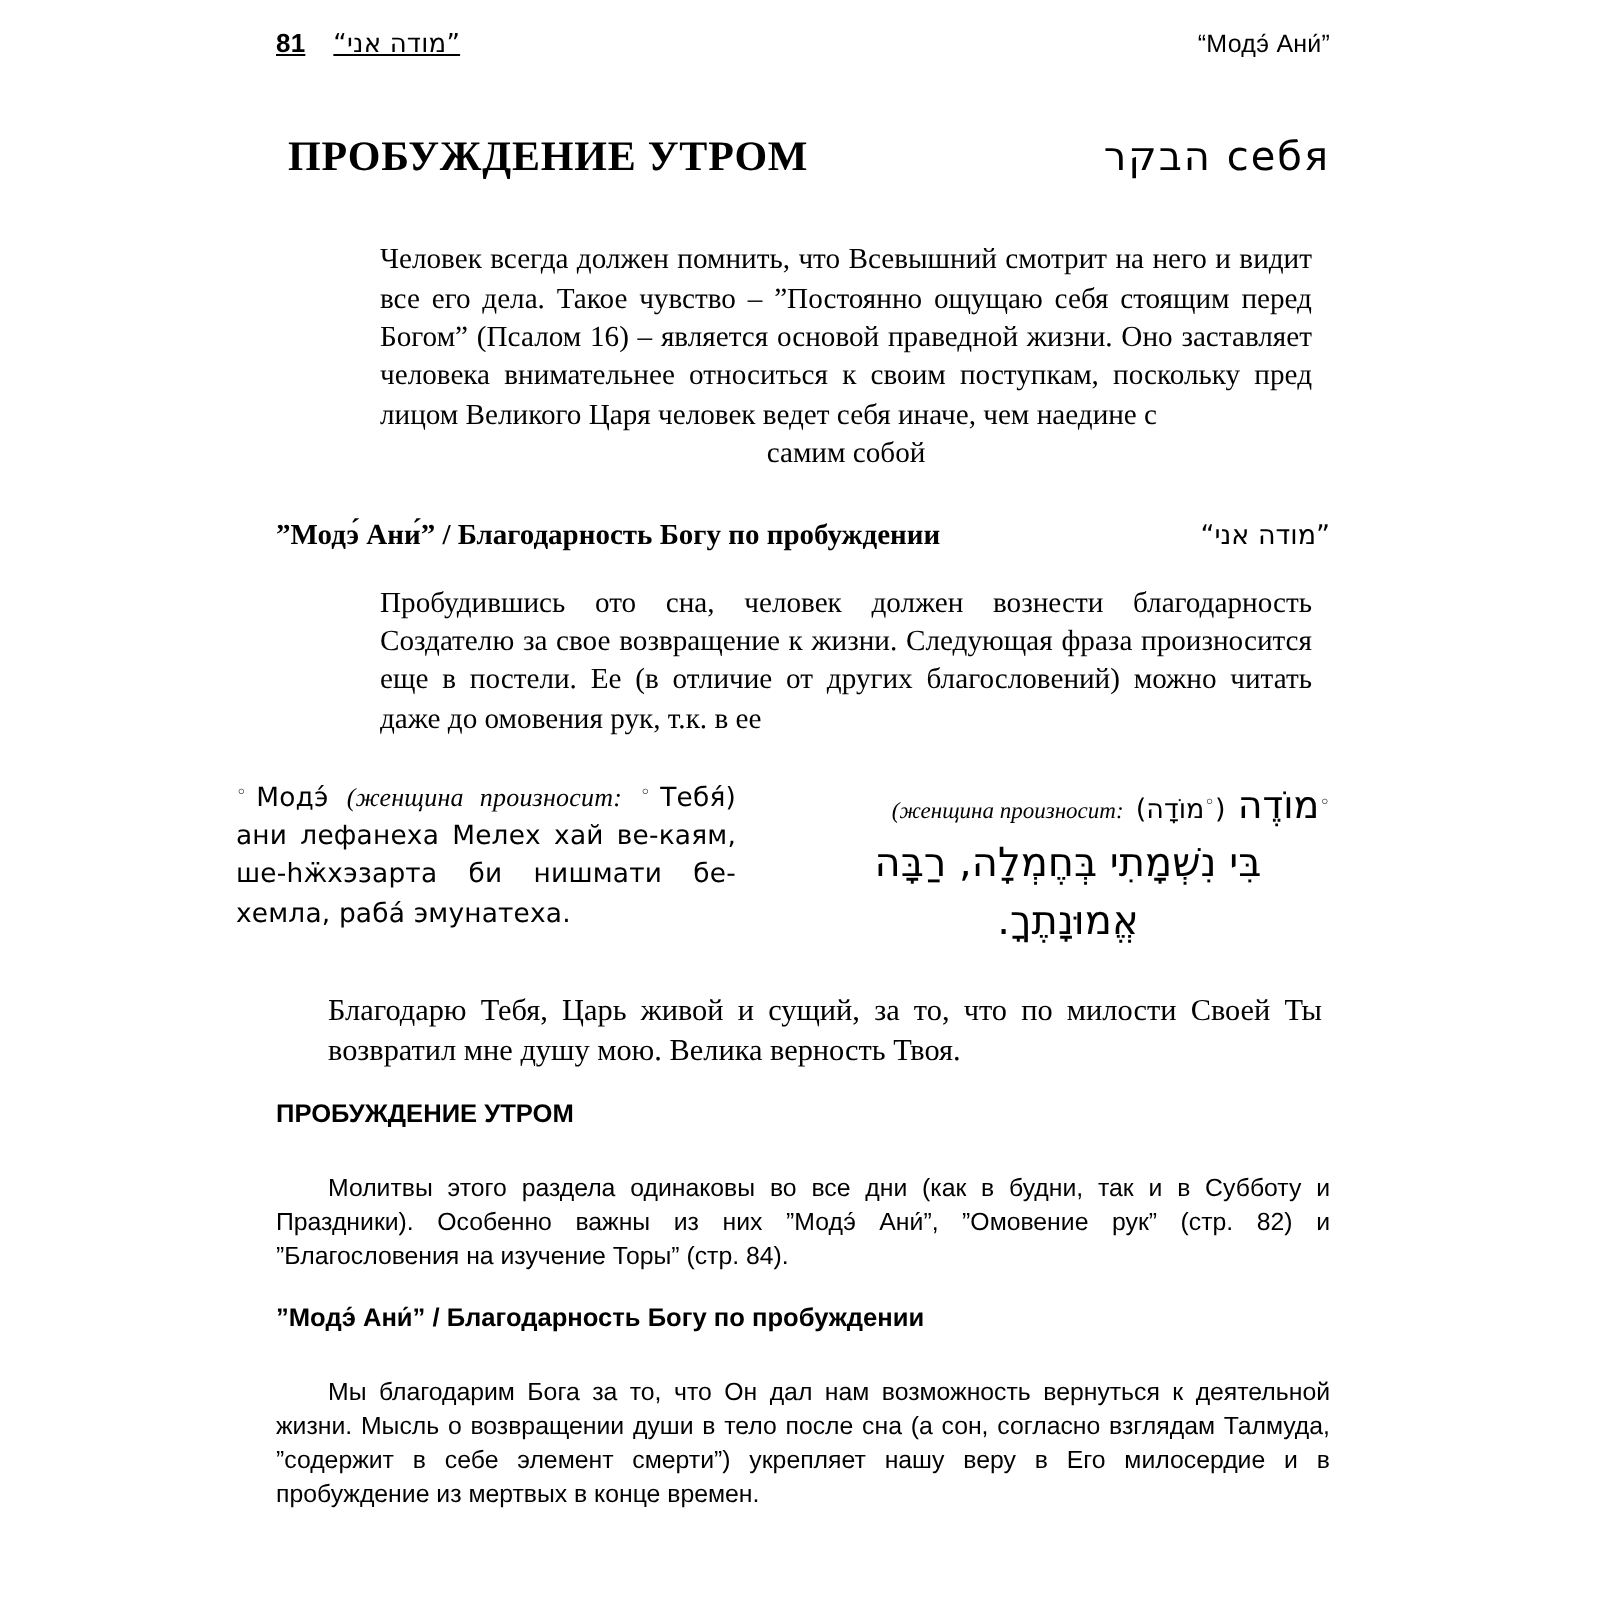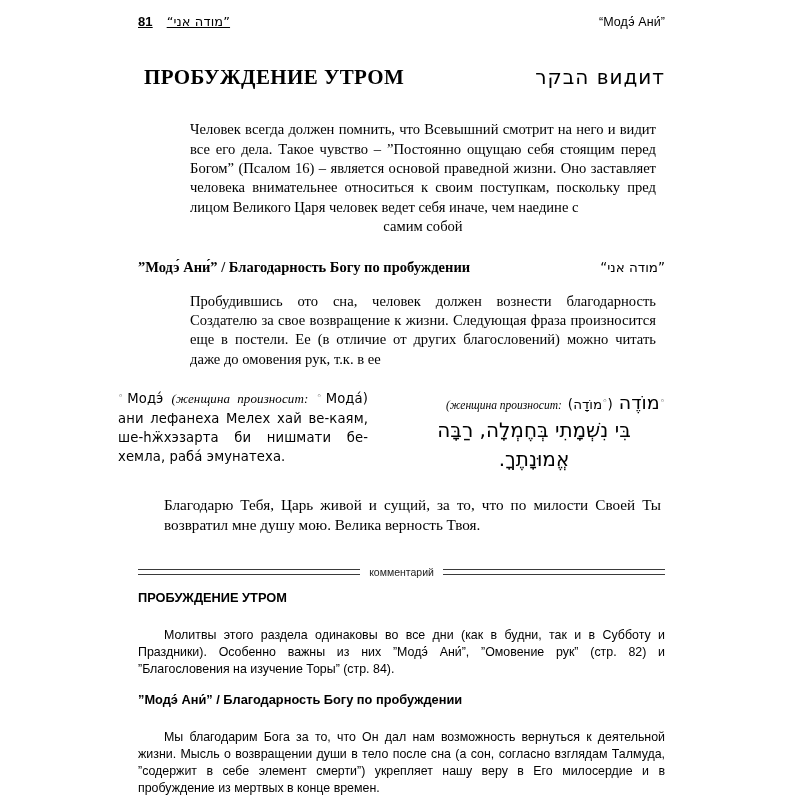--- a/index.html
+++ b/index.html
@@ -229,21 +229,21 @@
     <div class="running-head">
       <div class="rh-left">
         <span class="folio">81</span>
         <span class="rh-heb">”מודה אני“</span>
       </div>
       <span class="rh-right">“Модэ́ Ани́”</span>
     </div>
 
     <div class="title-row">
       <h1 class="title-ru">ПРОБУЖДЕНИЕ УТРОМ</h1>
-      <span class="title-he">видит הבקר</span>
+      <span class="title-he">себя הבקר</span>
     </div>
 
     <p class="intro">
       <span>Человек всегда должен помнить, что Всевышний смотрит на него и видит все его дела. Такое чувство – ”Постоянно ощущаю себя стоящим перед Богом” (Псалом 16) – является основой праведной жизни. Оно заставляет человека внимательнее относиться к своим поступкам, поскольку пред лицом Великого Царя человек ведет себя иначе, чем наедине с</span>
       <span class="last-line">самим собой</span>
     </p>
 
     <div class="section-head">
       <span class="sh-ru">”Модэ́ Ани́”  /  Благодарность Богу по пробуждении</span>
       <span class="sh-he">”מודה אני“</span>
@@ -251,40 +251,35 @@
 
     <p class="intro">
       <span>Пробудившись ото сна, человек должен вознести благодарность Создателю за свое возвращение к жизни. Следующая фраза произносится еще в постели. Ее (в отличие от других благословений) можно читать даже до омовения рук, т.к. в ее</span>
     </p>
 
     <div class="prayer">
 
       <div class="translit">
         <span class="deg">◦</span><span>Модэ́</span>
         <span class="fem">(женщина произносит:</span>
-        <span class="deg">◦</span><span>Мода́)</span><span> ани лефанеха Мелех хай ве-каям, ше-hӝхэзарта би нишмати бе-хемла, раба́ эмунатеха.</span>
+        <span class="deg">◦</span><span>Тебя́)</span><span> ани лефанеха Мелех хай ве-каям, ше-hӝхэзарта би нишмати бе-хемла, раба́ эмунатеха.</span>
       </div>
 
       <div class="hebrew-block">
         <span class="heb-line heb-line-1"><span class="deg">◦</span><span>מוֹדֶה</span>
           <span class="heb-small">(<span class="deg">◦</span><span>מוֹדָה)</span></span>
           <span class="heb-fem">(женщина произносит:</span>
         </span>
         <span class="heb-line heb-line-3">בִּי נִשְׁמָתִי בְּחֶמְלָה, רַבָּה אֱמוּנָתֶךָ.</span>
       </div>
 
     </div>
 
     <p class="translation">Благодарю Тебя, Царь живой и сущий, за то, что по милости Своей Ты возвратил мне душу мою. Велика верность Твоя.</p>
 
-    <div class="divider">
-      <span class="rule"></span>
-      <span class="label">комментарий</span>
-      <span class="rule"></span>
-    </div>
 
     <div class="comm">
       <div class="comm-h first">ПРОБУЖДЕНИЕ УТРОМ</div>
       <p class="comm-p">Молитвы этого раздела одинаковы во все дни (как в будни, так и в Субботу и Праздники). Особенно важны из них ”Модэ́ Ани́”, ”Омовение рук” (стр. 82) и ”Благословения на изучение Торы” (стр. 84).</p>
 
       <div class="comm-h">”Модэ́ Ани́” / Благодарность Богу по пробуждении</div>
       <p class="comm-p">Мы благодарим Бога за то, что Он дал нам возможность вернуться к деятельной жизни. Мысль о возвращении души в тело после сна (а сон, согласно взглядам Талмуда, ”содержит в себе элемент смерти”) укрепляет нашу веру в Его милосердие и в пробуждение из мертвых в конце времен.</p>
 
     </div>
 

